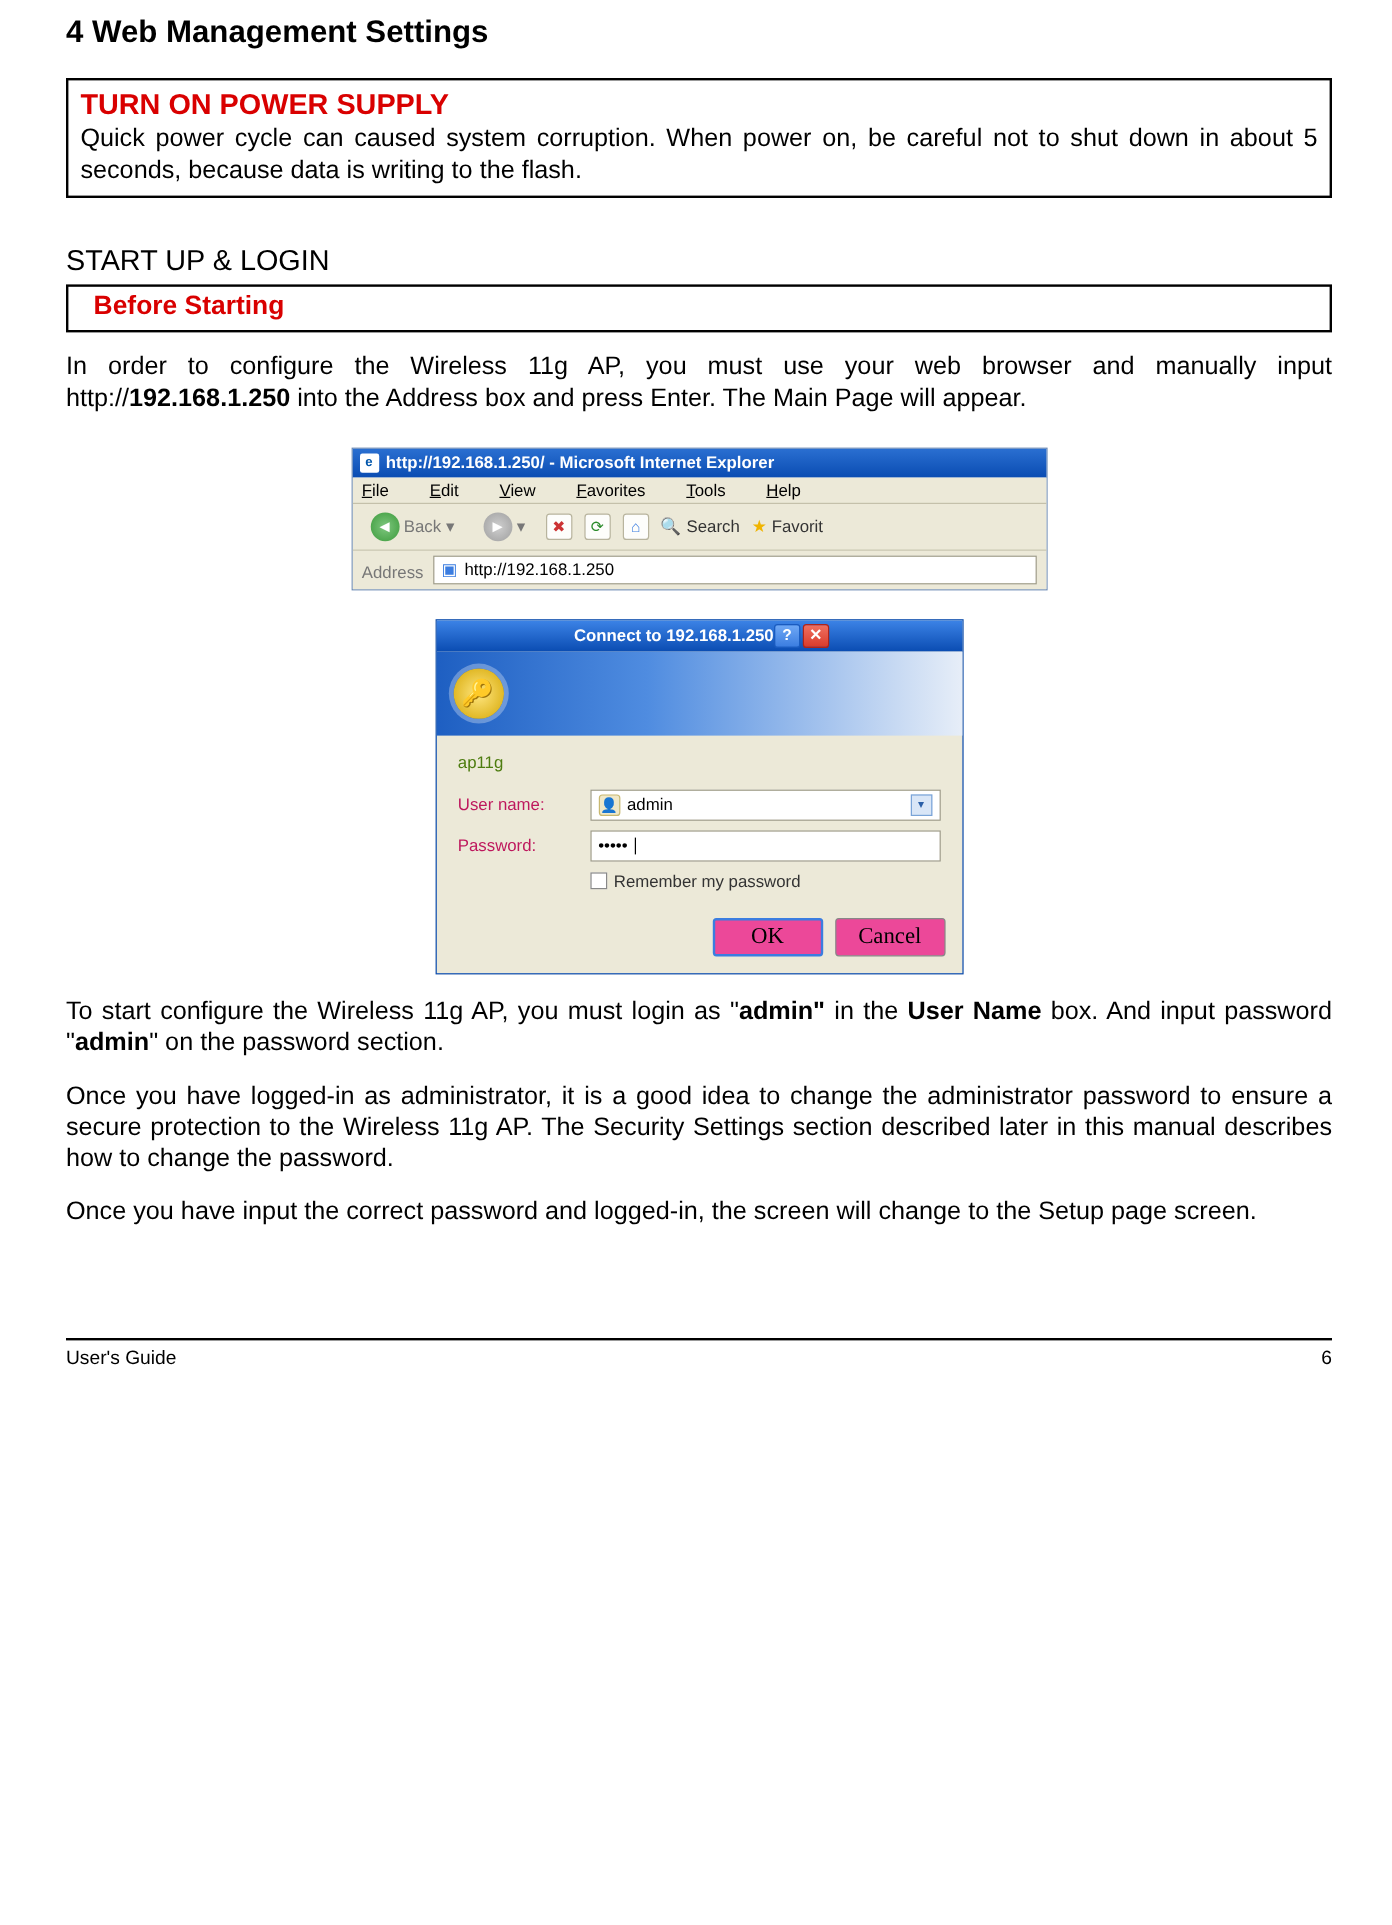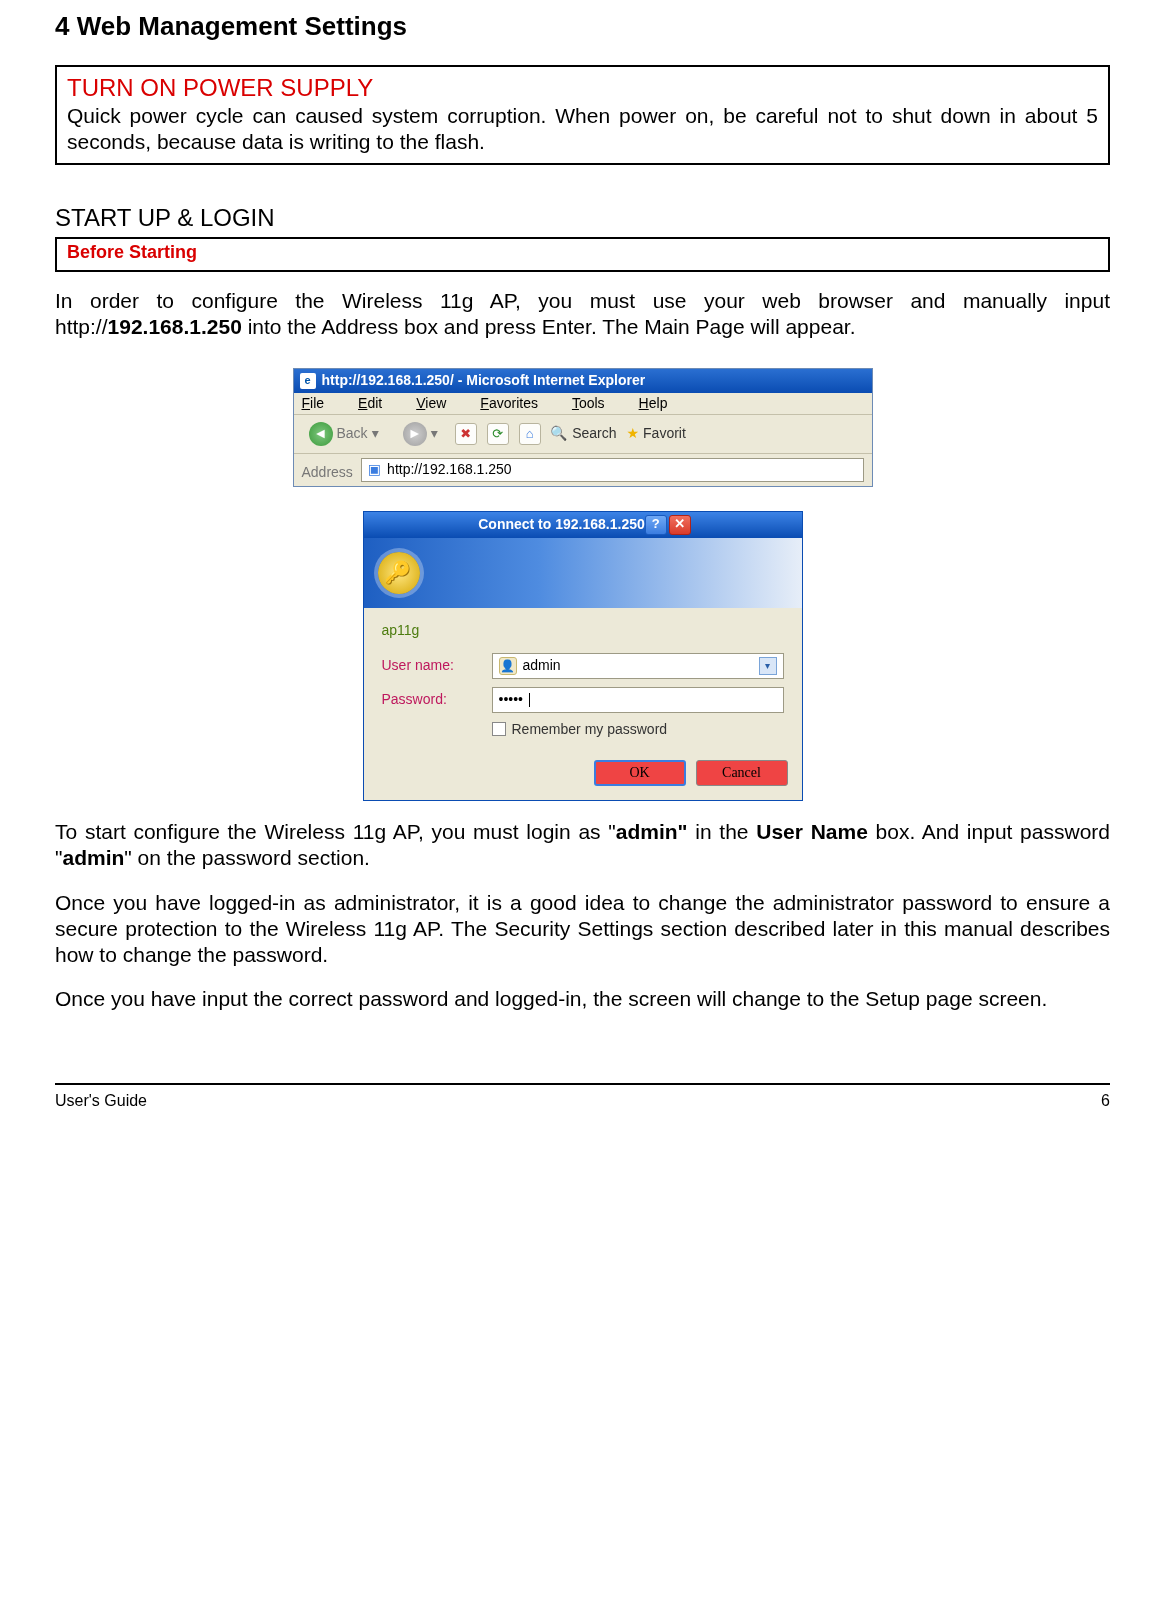--- a/index.html
+++ b/index.html
@@ -18,40 +18,41 @@
     font-weight: bold;
     margin-bottom: 22px;
   }
   .warnbox {
     border: 2px solid #000;
     padding: 6px 10px 8px 10px;
     margin-bottom: 38px;
   }
   .warnbox .title {
     color: #d90000;
-    font-weight: normal;
+    font-weight: bold;
     font-size: 24px;
   }
   .warnbox .body {
     text-align: justify;
   }
   h2 {
     font-size: 24px;
     font-weight: normal;
     margin-bottom: 4px;
   }
   .notebox {
     border: 2px solid #000;
     padding: 2px 10px 6px 10px;
     margin-bottom: 16px;
   }
   .notebox .title {
     color: #d90000;
     font-weight: bold;
-    font-size: 18px;
+    font-size: 22px;
+    margin-left: 11px;
   }
   .notebox .body {
     text-align: justify;
   }
   .para {
     text-align: justify;
     margin-bottom: 28px;
   }
   .bold { font-weight: bold; }
   
@@ -169,28 +170,28 @@
     width:18px;height:18px;background:#d9e6f7;border:1px solid #7aa4d8;
     display:inline-flex;align-items:center;justify-content:center;color:#2a5fa8;font-size:10px;
   }
   .dlg-check { margin-left:110px; display:flex; align-items:center; gap:6px; color:#333; }
   .dlg-check .cb { width:14px;height:14px;border:1px solid #888;background:#fff; }
   .dlg-foot {
     display:flex; justify-content:flex-end; gap:10px;
     padding: 10px 14px 14px 14px;
   }
   .dlg-foot button {
-    width:92px; padding:3px 4px; font-family:Tahoma; font-size:14px;
-    background:#ef4444; border:1px solid #888; border-radius:3px;
+    width:92px; padding:3px 4px; font-family:Tahoma; font-size:19px;
+    background:#ec4899; border:1px solid #888; border-radius:3px;
   }
   .dlg-foot button.default { border:2px solid #3b7de0; }
   
   .pgfoot {
     border-top: 2px solid #000;
-    margin-top: 70px;
+    margin-top: 91px;
     padding-top: 6px;
     display:flex; justify-content:space-between;
     font-size:16px;
     align-items:center;
   }
 </style>
 </head>
 <body>
 
 <h1>4 Web Management Settings</h1>

